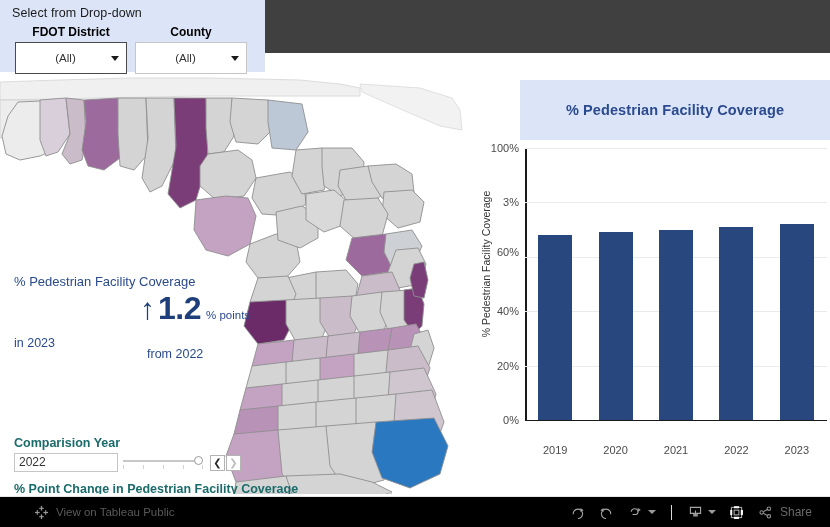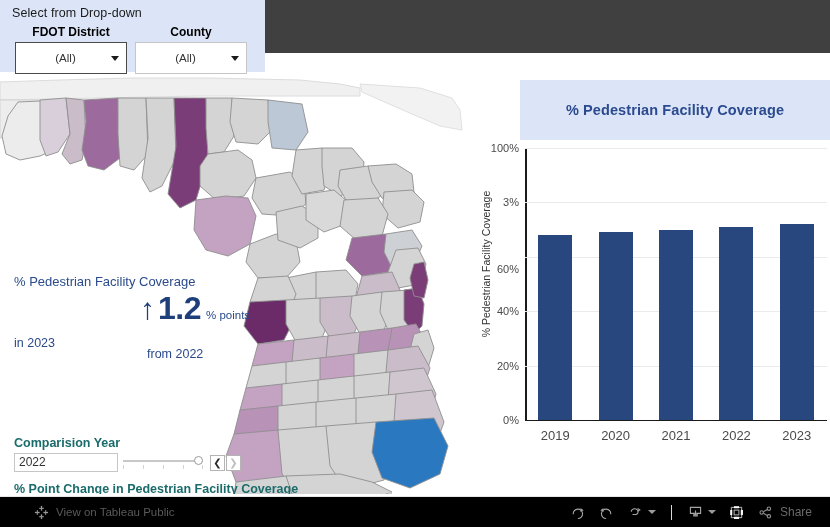--- a/index.html
+++ b/index.html
@@ -208,22 +208,22 @@
     margin-right: 6px;
     font-size: 11px; color: #4a4a4a;
     transform: translateY(-50%);
     white-space: nowrap;
   }
   .bar {
     position: absolute; bottom: 0;
     background: #27477e;
   }
   .xtick {
-    position: absolute; top: 280px;
-    font-size: 13px; color: #4a4a4a;
+    position: absolute; top: 296px;
+    font-size: 11px; color: #4a4a4a;
     text-align: center;
     transform: translateX(-50%);
   }
 
   
   #toolbar {
     position: absolute; left: 0; top: 496px;
     width: 830px; height: 31px;
     background: #000000;
     border-top: 1px solid #e8e8e8;
@@ -436,21 +436,21 @@
       <div id="ylabel">% Pedestrian Facility Coverage</div>
       <div id="plot">
         <div class="axis-y-line"></div>
         <div class="axis-x-line"></div>
       <div class="ytick" style="top: 272px;">0%</div>
           <div class="gridline" style="top: 217.6px;"></div>
           <div class="ytick" style="top: 217.6px;">20%</div>
           <div class="gridline" style="top: 163.2px;"></div>
           <div class="ytick" style="top: 163.2px;">40%</div>
           <div class="gridline" style="top: 108.8px;"></div>
-          <div class="ytick" style="top: 121px; text-align: center;">60%</div>
+          <div class="ytick" style="top: 104px; text-align: center;">60%</div>
           <div class="gridline" style="top: 54.4px;"></div>
           <div class="ytick" style="top: 54.4px;">3%</div>
           <div class="gridline" style="top: 0px;"></div>
           <div class="ytick" style="top: 0px;">100%</div>
           <div class="bar" style="left: 13.2px; width: 34px; height: 185.504px; background: rgb(39, 71, 126);"></div>
           <div class="xtick" style="left: 30.2px;">2019</div>
           <div class="bar" style="left: 73.6px; width: 34px; height: 187.68px; background: rgb(39, 71, 126);"></div>
           <div class="xtick" style="left: 90.6px;">2020</div>
           <div class="bar" style="left: 134px; width: 34px; height: 190.4px; background: rgb(39, 71, 126);"></div>
           <div class="xtick" style="left: 151px;">2021</div>

